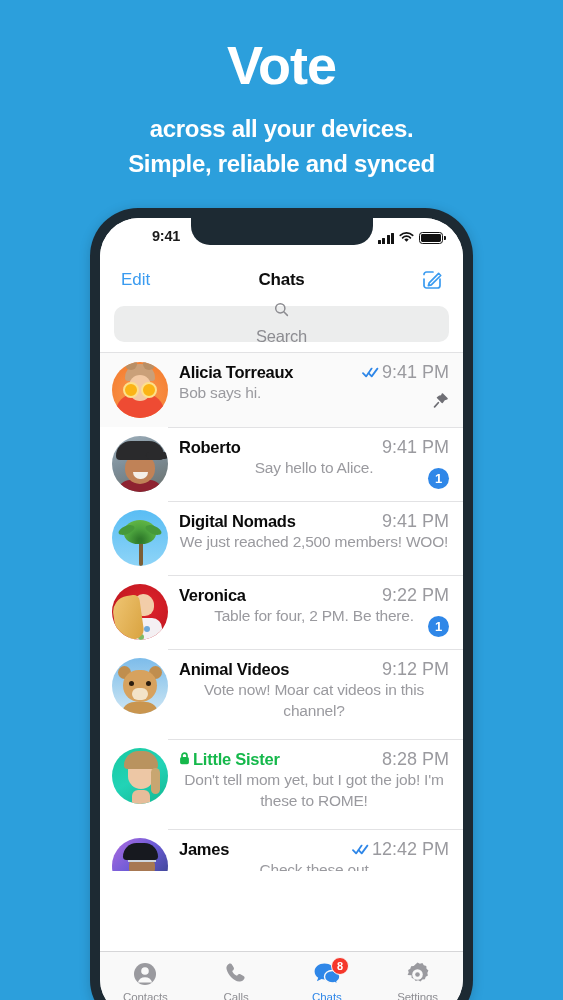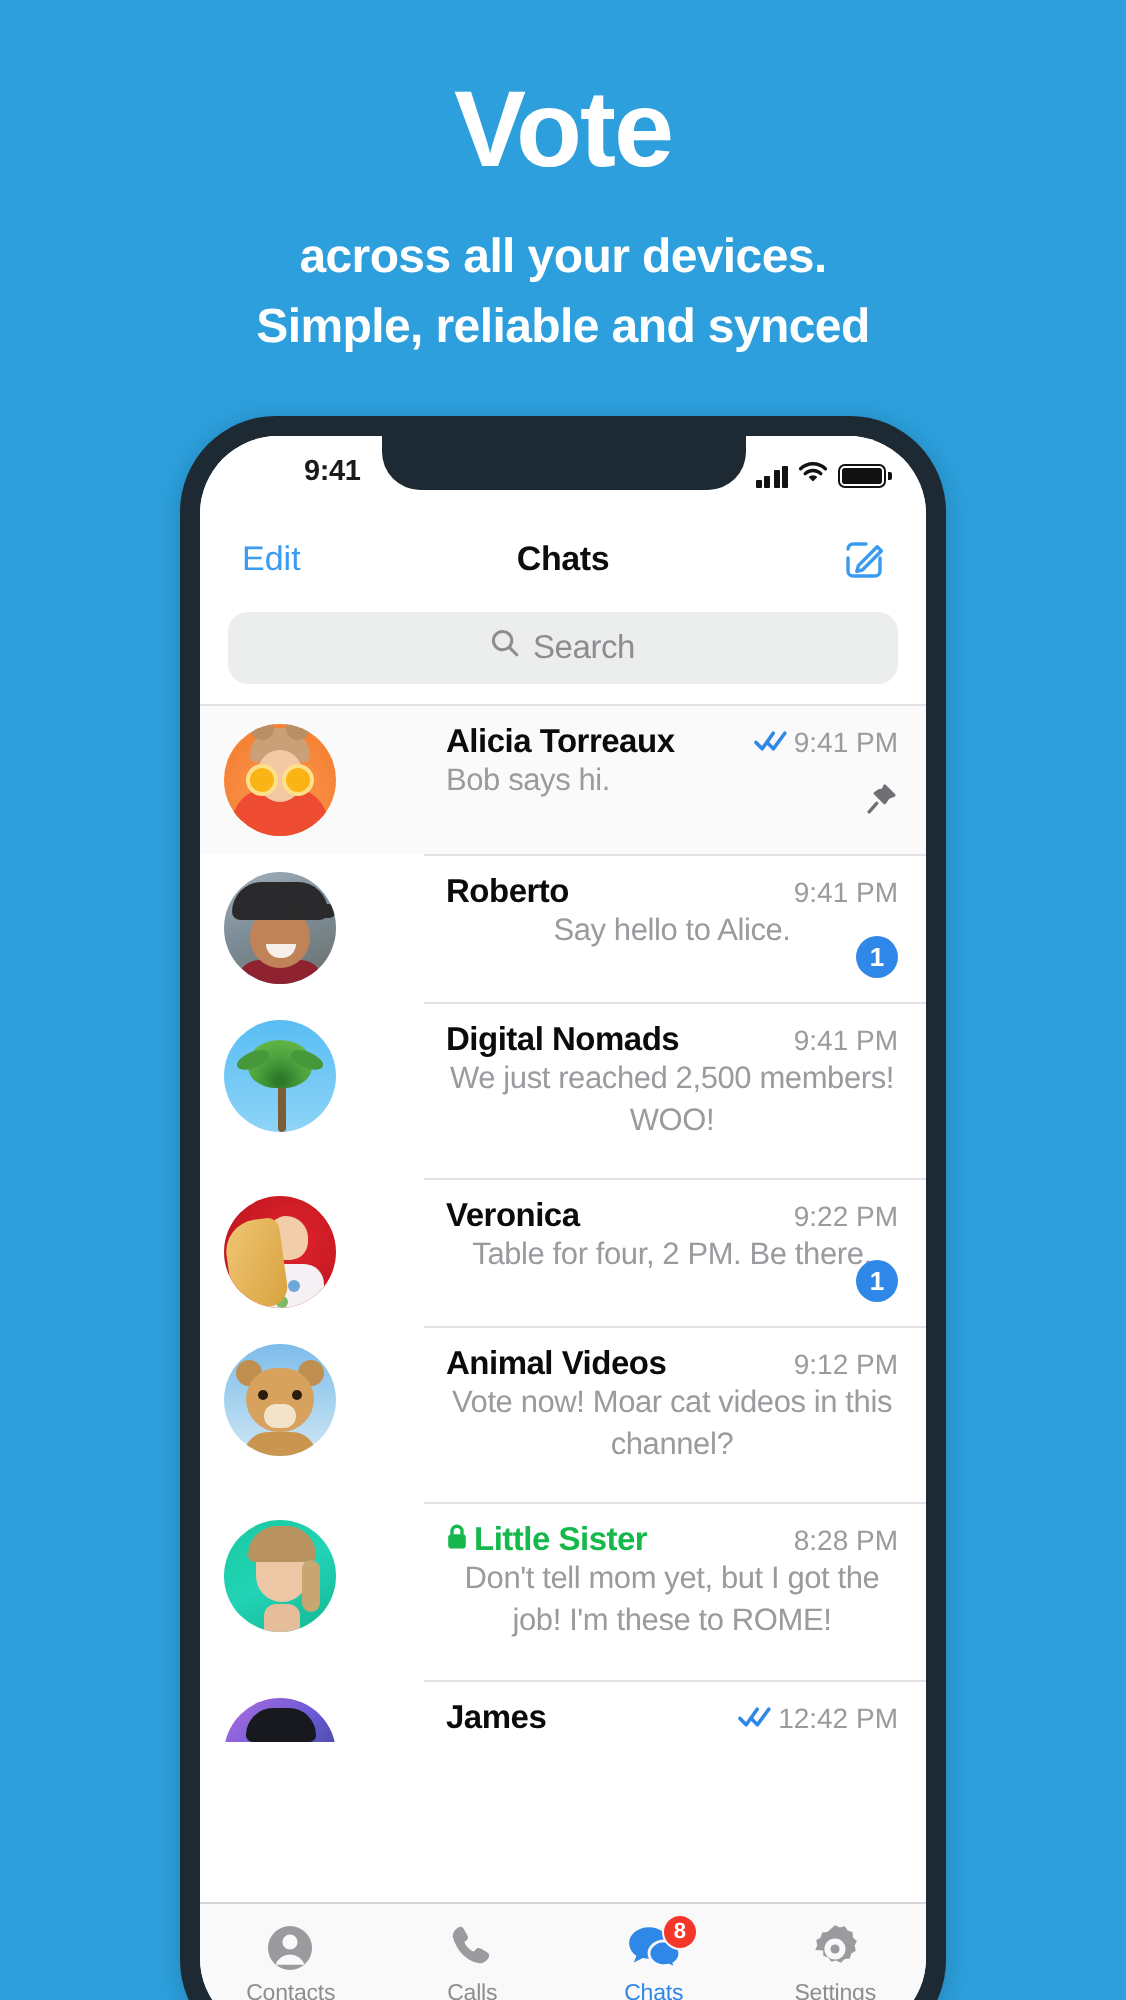--- a/index.html
+++ b/index.html
@@ -123,36 +123,35 @@
     width: 100%; text-align: center;
     font-size: 17px; font-weight: bold; color: #0d0d0d;
     letter-spacing: -0.2px;
   }
   .nav-compose { position: absolute; right: 20px; top: 11px; }
 
   
   .searchwrap { background:#ffffff; padding: 4px 14px 10px; }
   .searchbar {
     height: 36px; background: #eceded; border-radius: 10px;
-    display: flex; align-items: center; justify-content: center; gap: 6px;
+    display: flex; align-items: center; justify-content: center; gap: 6px; flex-direction: column;
   }
   .search-ph { font-size: 16.5px; color: #8c8c91; letter-spacing: -0.2px; }
 
   
   .chatlist {
     background: #ffffff;
     height: 519px;
     overflow: hidden;
     border-top: 1px solid #e2e2e4;
   }
   .row {
     display: flex;
     padding: 9px 0 9px 12px;
     position: relative;
-    gap: 44px;
   }
   .row.pinned { background: #fafafa; }
   .row + .row .rowbody { border-top: 1px solid #e2e2e4; }
   .row + .row { padding-top: 0; text-align: center; }
   .row + .row .avatar { margin-top: 9px; }
   .avatar {
     width: 56px; height: 56px; min-width: 56px;
     border-radius: 50%;
     overflow: hidden;
     position: relative;
@@ -166,21 +165,21 @@
   .row:first-child .rowbody { padding-top: 0; }
   .toprow { display: flex; align-items: baseline; }
   .title {
     font-size: 16.5px; font-weight: bold; color: #0b0b0b;
     letter-spacing: -0.25px; white-space: nowrap;
     display: flex; align-items: center; gap: 3px;
   }
   .title.secret { color: #15b84b; }
   .meta {
     margin-left: auto; display: flex; align-items: center; gap: 3px;
-    font-size: 14px; color: #9a9a9f; white-space: nowrap;
+    font-size: 18px; color: #9a9a9f; white-space: nowrap;
     padding-left: 6px;
   }
   .sender { font-size: 15.5px; color: #29292c; line-height: 1.33; letter-spacing:-.2px;}
   .preview {
     font-size: 15.5px; color: #9a9a9f; line-height: 1.33; letter-spacing: -0.2px;
   }
   .badge {
     position: absolute; right: 14px; bottom: 12px;
     min-width: 21px; height: 21px; padding: 0 6px;
     background: #2f87e8; color: #fff; border-radius: 11px;

